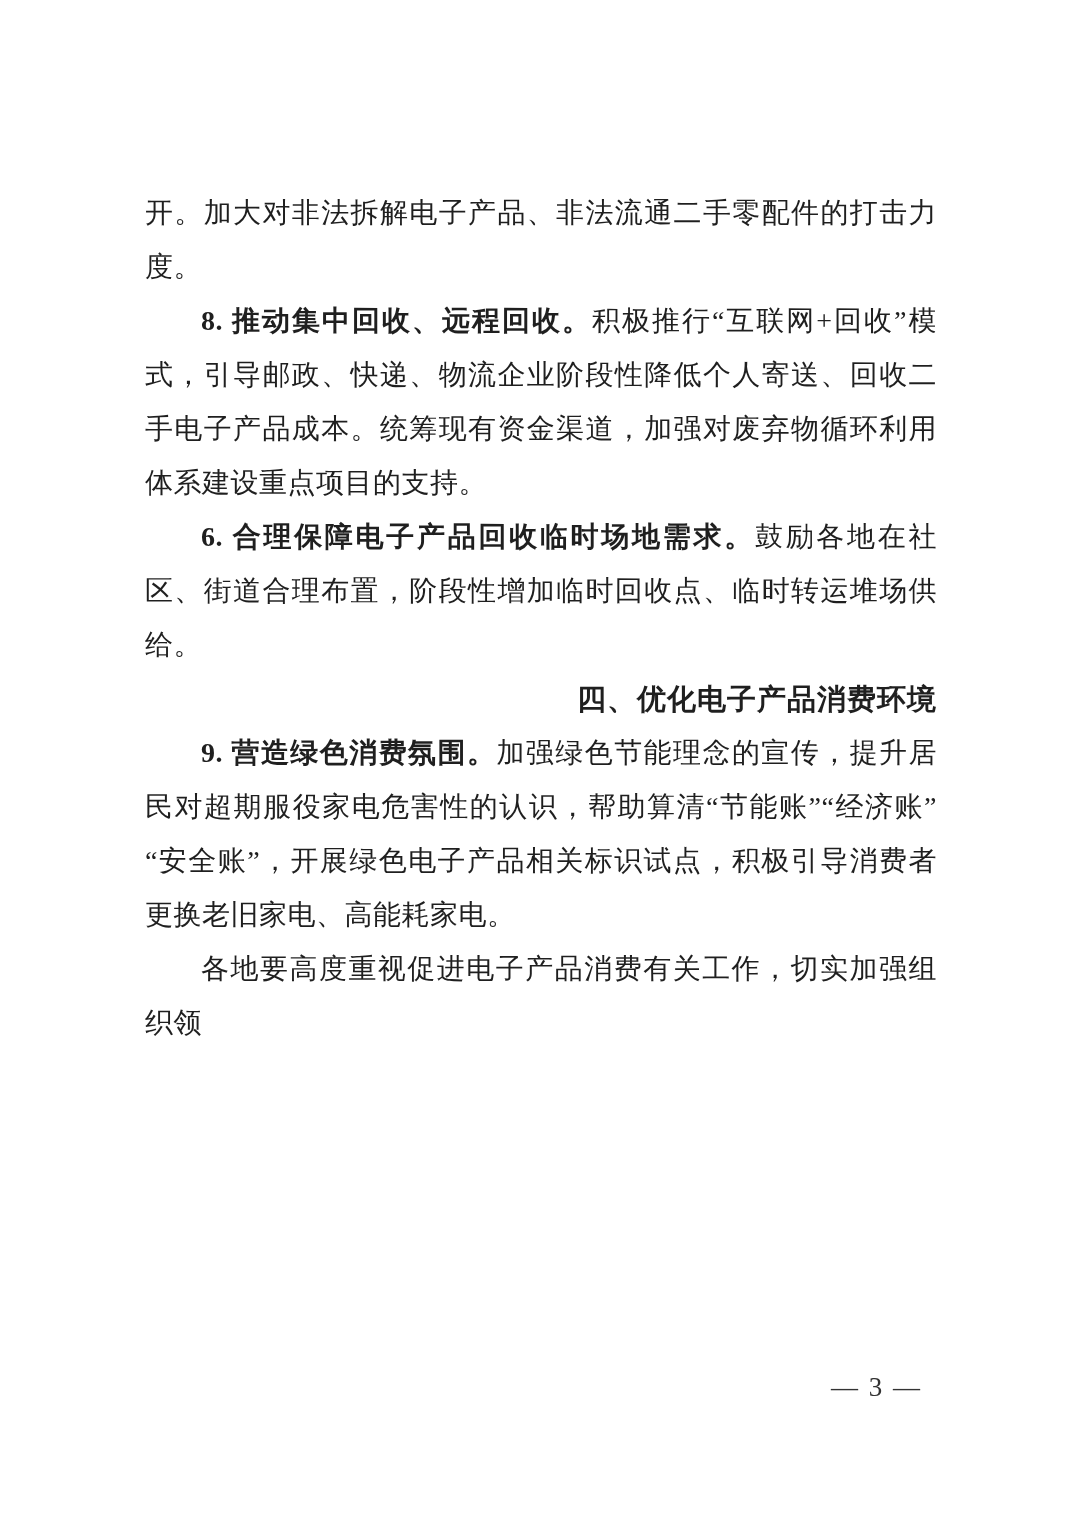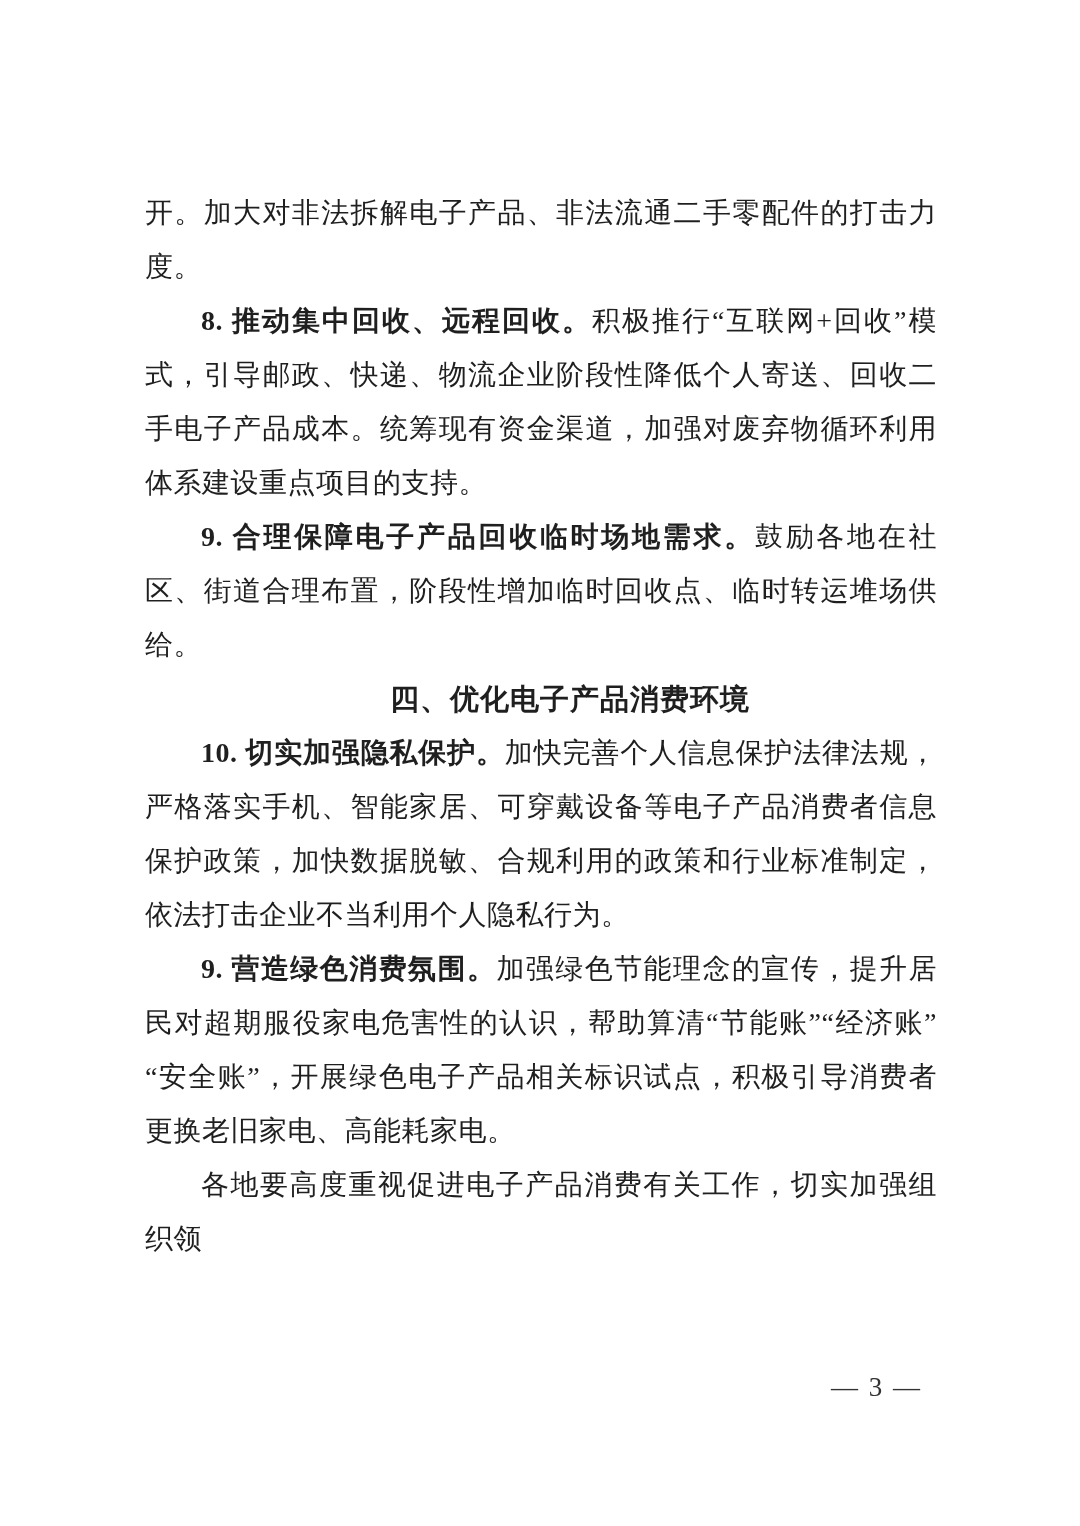--- a/index.html
+++ b/index.html
@@ -31,21 +31,21 @@
     letter-spacing: 0.5px;
   }
   .doc-body p.indent {
     text-indent: 2em;
   }
   .doc-body p.heading {
     font-family: "Liberation Sans", "DejaVu Sans", sans-serif;
     font-weight: 700;
     font-size: 29px;
     letter-spacing: 1px;
-    text-align: center;
+    text-align: right;
   }
   .lead {
     font-weight: 700;
     margin-top: 20px;
   }
   .page-footer {
     position: absolute;
     top: 1372px;
     right: 158px;
     font-size: 27px;
@@ -55,20 +55,19 @@
     white-space: pre;
   }
 </style>
 </head>
 <body>
 
 <div class="page">
   <main class="doc-body">
       <p class="body"><span>开。加大对非法拆解电子产品、非法流通二手零配件的打击力度。</span></p>
       <p class="body indent"><span class="lead">8. 推动集中回收、远程回收。</span><span>积极推行“互联网+回收”模式，引导邮政、快递、物流企业阶段性降低个人寄送、回收二手电子产品成本。统筹现有资金渠道，加强对废弃物循环利用体系建设重点项目的支持。</span></p>
-      <p class="body indent"><span class="lead">9. 合理保障电子产品回收临时场地需求。</span><span>鼓励各地在社区、街道合理布置，阶段性增加临时回收点、临时转运堆场供给。</span></p>
+      <p class="body indent"><span class="lead">6. 合理保障电子产品回收临时场地需求。</span><span>鼓励各地在社区、街道合理布置，阶段性增加临时回收点、临时转运堆场供给。</span></p>
       <p class="heading indent"><span>四、优化电子产品消费环境</span></p>
-      <p class="body indent"><span class="lead">10. 切实加强隐私保护。</span><span>加快完善个人信息保护法律法规，严格落实手机、智能家居、可穿戴设备等电子产品消费者信息保护政策，加快数据脱敏、合规利用的政策和行业标准制定，依法打击企业不当利用个人隐私行为。</span></p>
       <p class="body indent"><span class="lead">9. 营造绿色消费氛围。</span><span>加强绿色节能理念的宣传，提升居民对超期服役家电危害性的认识，帮助算清“节能账”“经济账”“安全账”，开展绿色电子产品相关标识试点，积极引导消费者更换老旧家电、高能耗家电。</span></p>
       <p class="body indent"><span>各地要高度重视促进电子产品消费有关工作，切实加强组织领</span></p>
     </main>
   <div class="page-footer">— 3 —</div>
 </div>
 
 </body></html>

